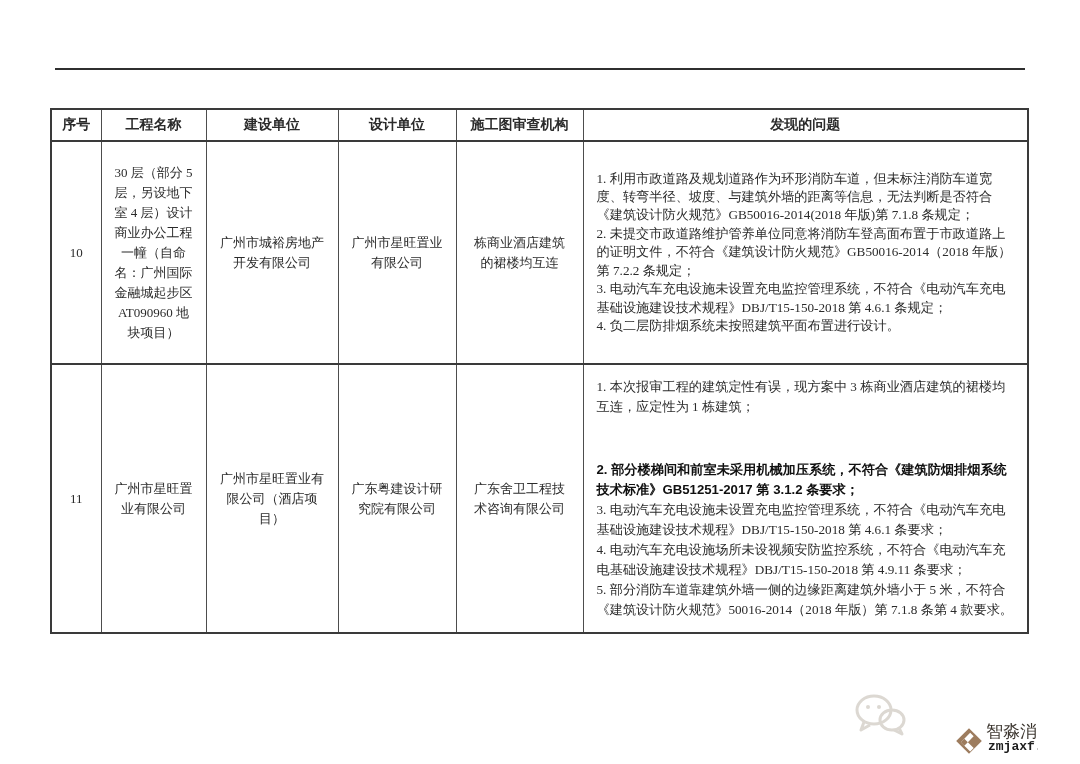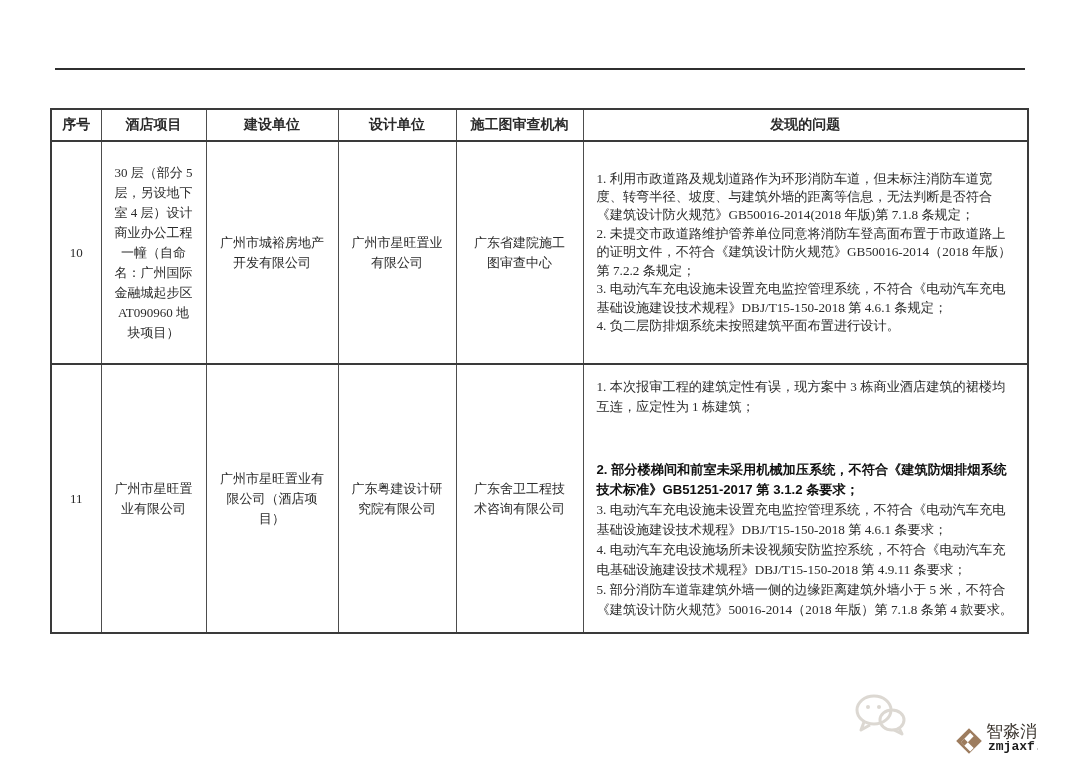--- a/index.html
+++ b/index.html
@@ -49,34 +49,34 @@
       <col class="c0">
         <col class="c1">
         <col class="c2">
         <col class="c3">
         <col class="c4">
         <col class="c5">
     </colgroup>
     <thead>
       <tr>
         <th>序号</th>
-        <th>酒店项目</th>
+        <th>工程名称</th>
         <th>建设单位</th>
         <th>设计单位</th>
         <th>施工图审查机构</th>
         <th>发现的问题</th>
       </tr>
     </thead>
     <tbody>
       <tr class="r10 row-divider">
         <td class="center-cell">10</td>
         <td class="center-cell">30 层（部分 5 层，另设地下室 4 层）设计商业办公工程一幢（自命名：广州国际金融城起步区 AT090960 地块项目）</td>
         <td class="center-cell">广州市城裕房地产开发有限公司</td>
         <td class="center-cell">广州市星旺置业有限公司</td>
-        <td class="center-cell">广东省建院施工图审查中心</td>
+        <td class="center-cell">栋商业酒店建筑的裙楼均互连</td>
         <td class="problems-cell">
           <div class="problem">1. 利用市政道路及规划道路作为环形消防车道，但未标注消防车道宽度、转弯半径、坡度、与建筑外墙的距离等信息，无法判断是否符合《建筑设计防火规范》GB50016-2014(2018 年版)第 7.1.8 条规定；</div>
           <div class="problem">2. 未提交市政道路维护管养单位同意将消防车登高面布置于市政道路上的证明文件，不符合《建筑设计防火规范》GB50016-2014（2018 年版）第 7.2.2 条规定；</div>
           <div class="problem">3. 电动汽车充电设施未设置充电监控管理系统，不符合《电动汽车充电基础设施建设技术规程》DBJ/T15-150-2018 第 4.6.1 条规定；</div>
           <div class="problem">4. 负二层防排烟系统未按照建筑平面布置进行设计。</div>
         </td>
       </tr>
       <tr class="r11 row-divider">
         <td class="center-cell">11</td>
         <td class="center-cell">广州市星旺置业有限公司</td>

